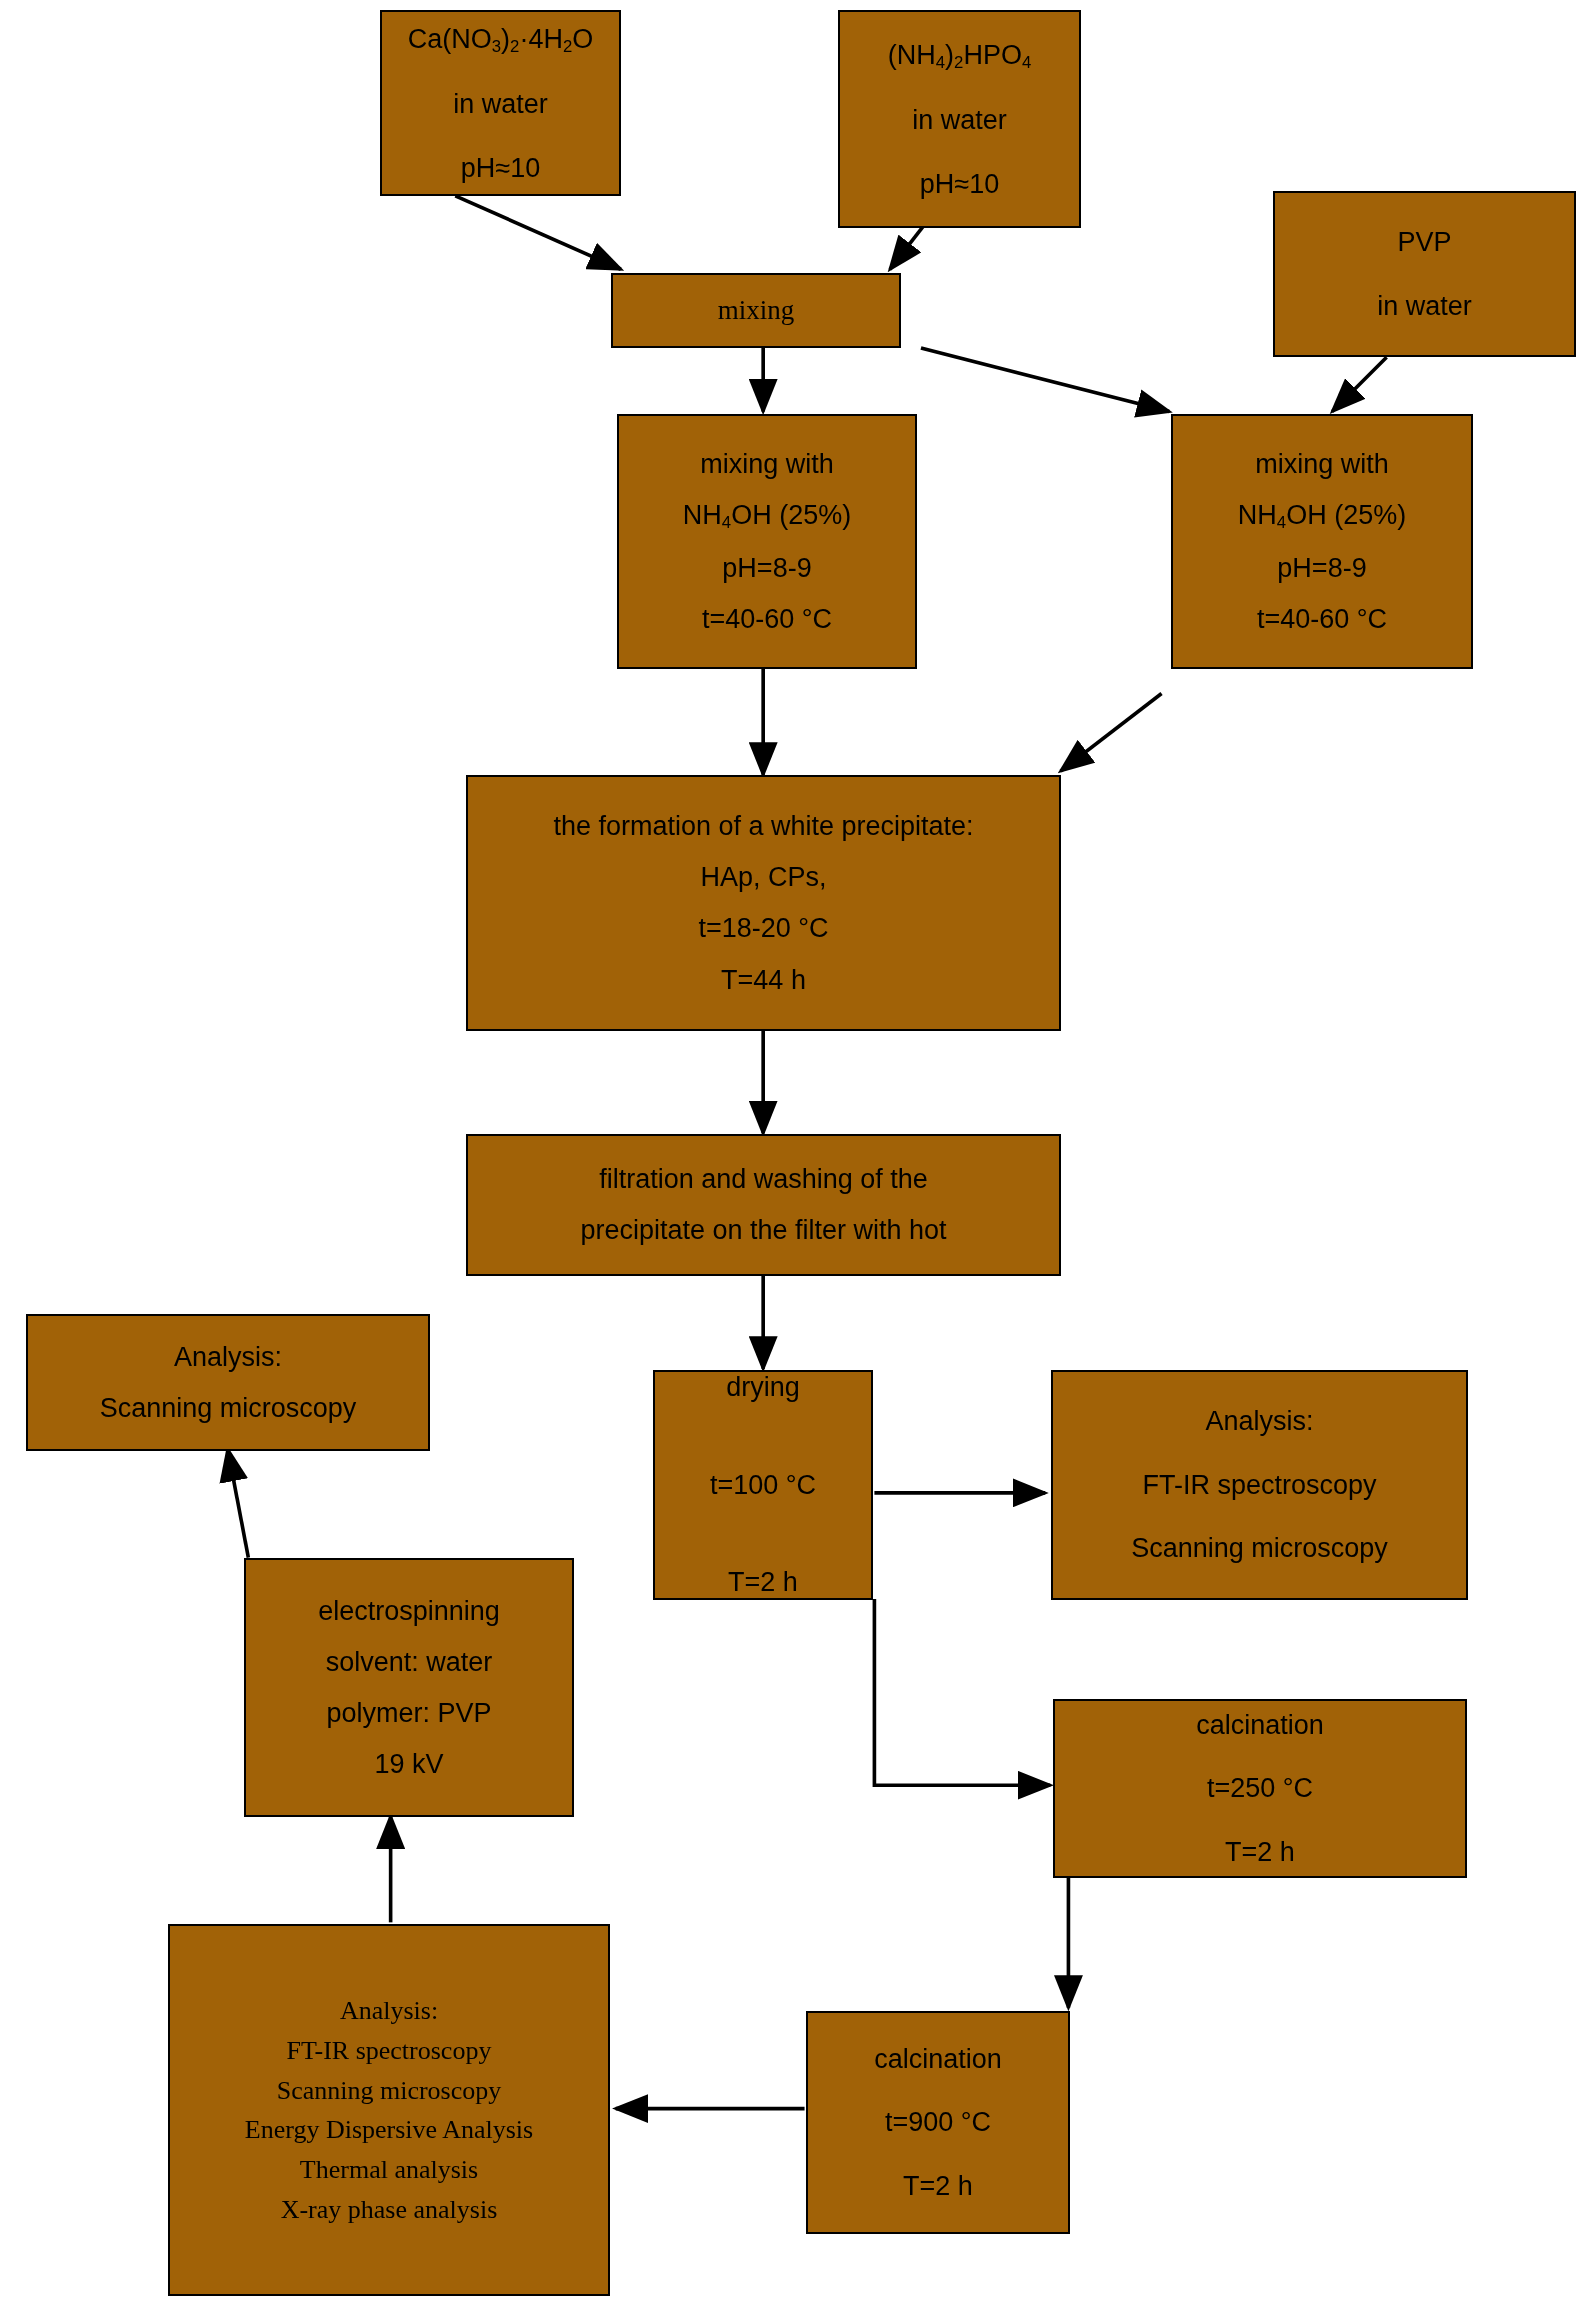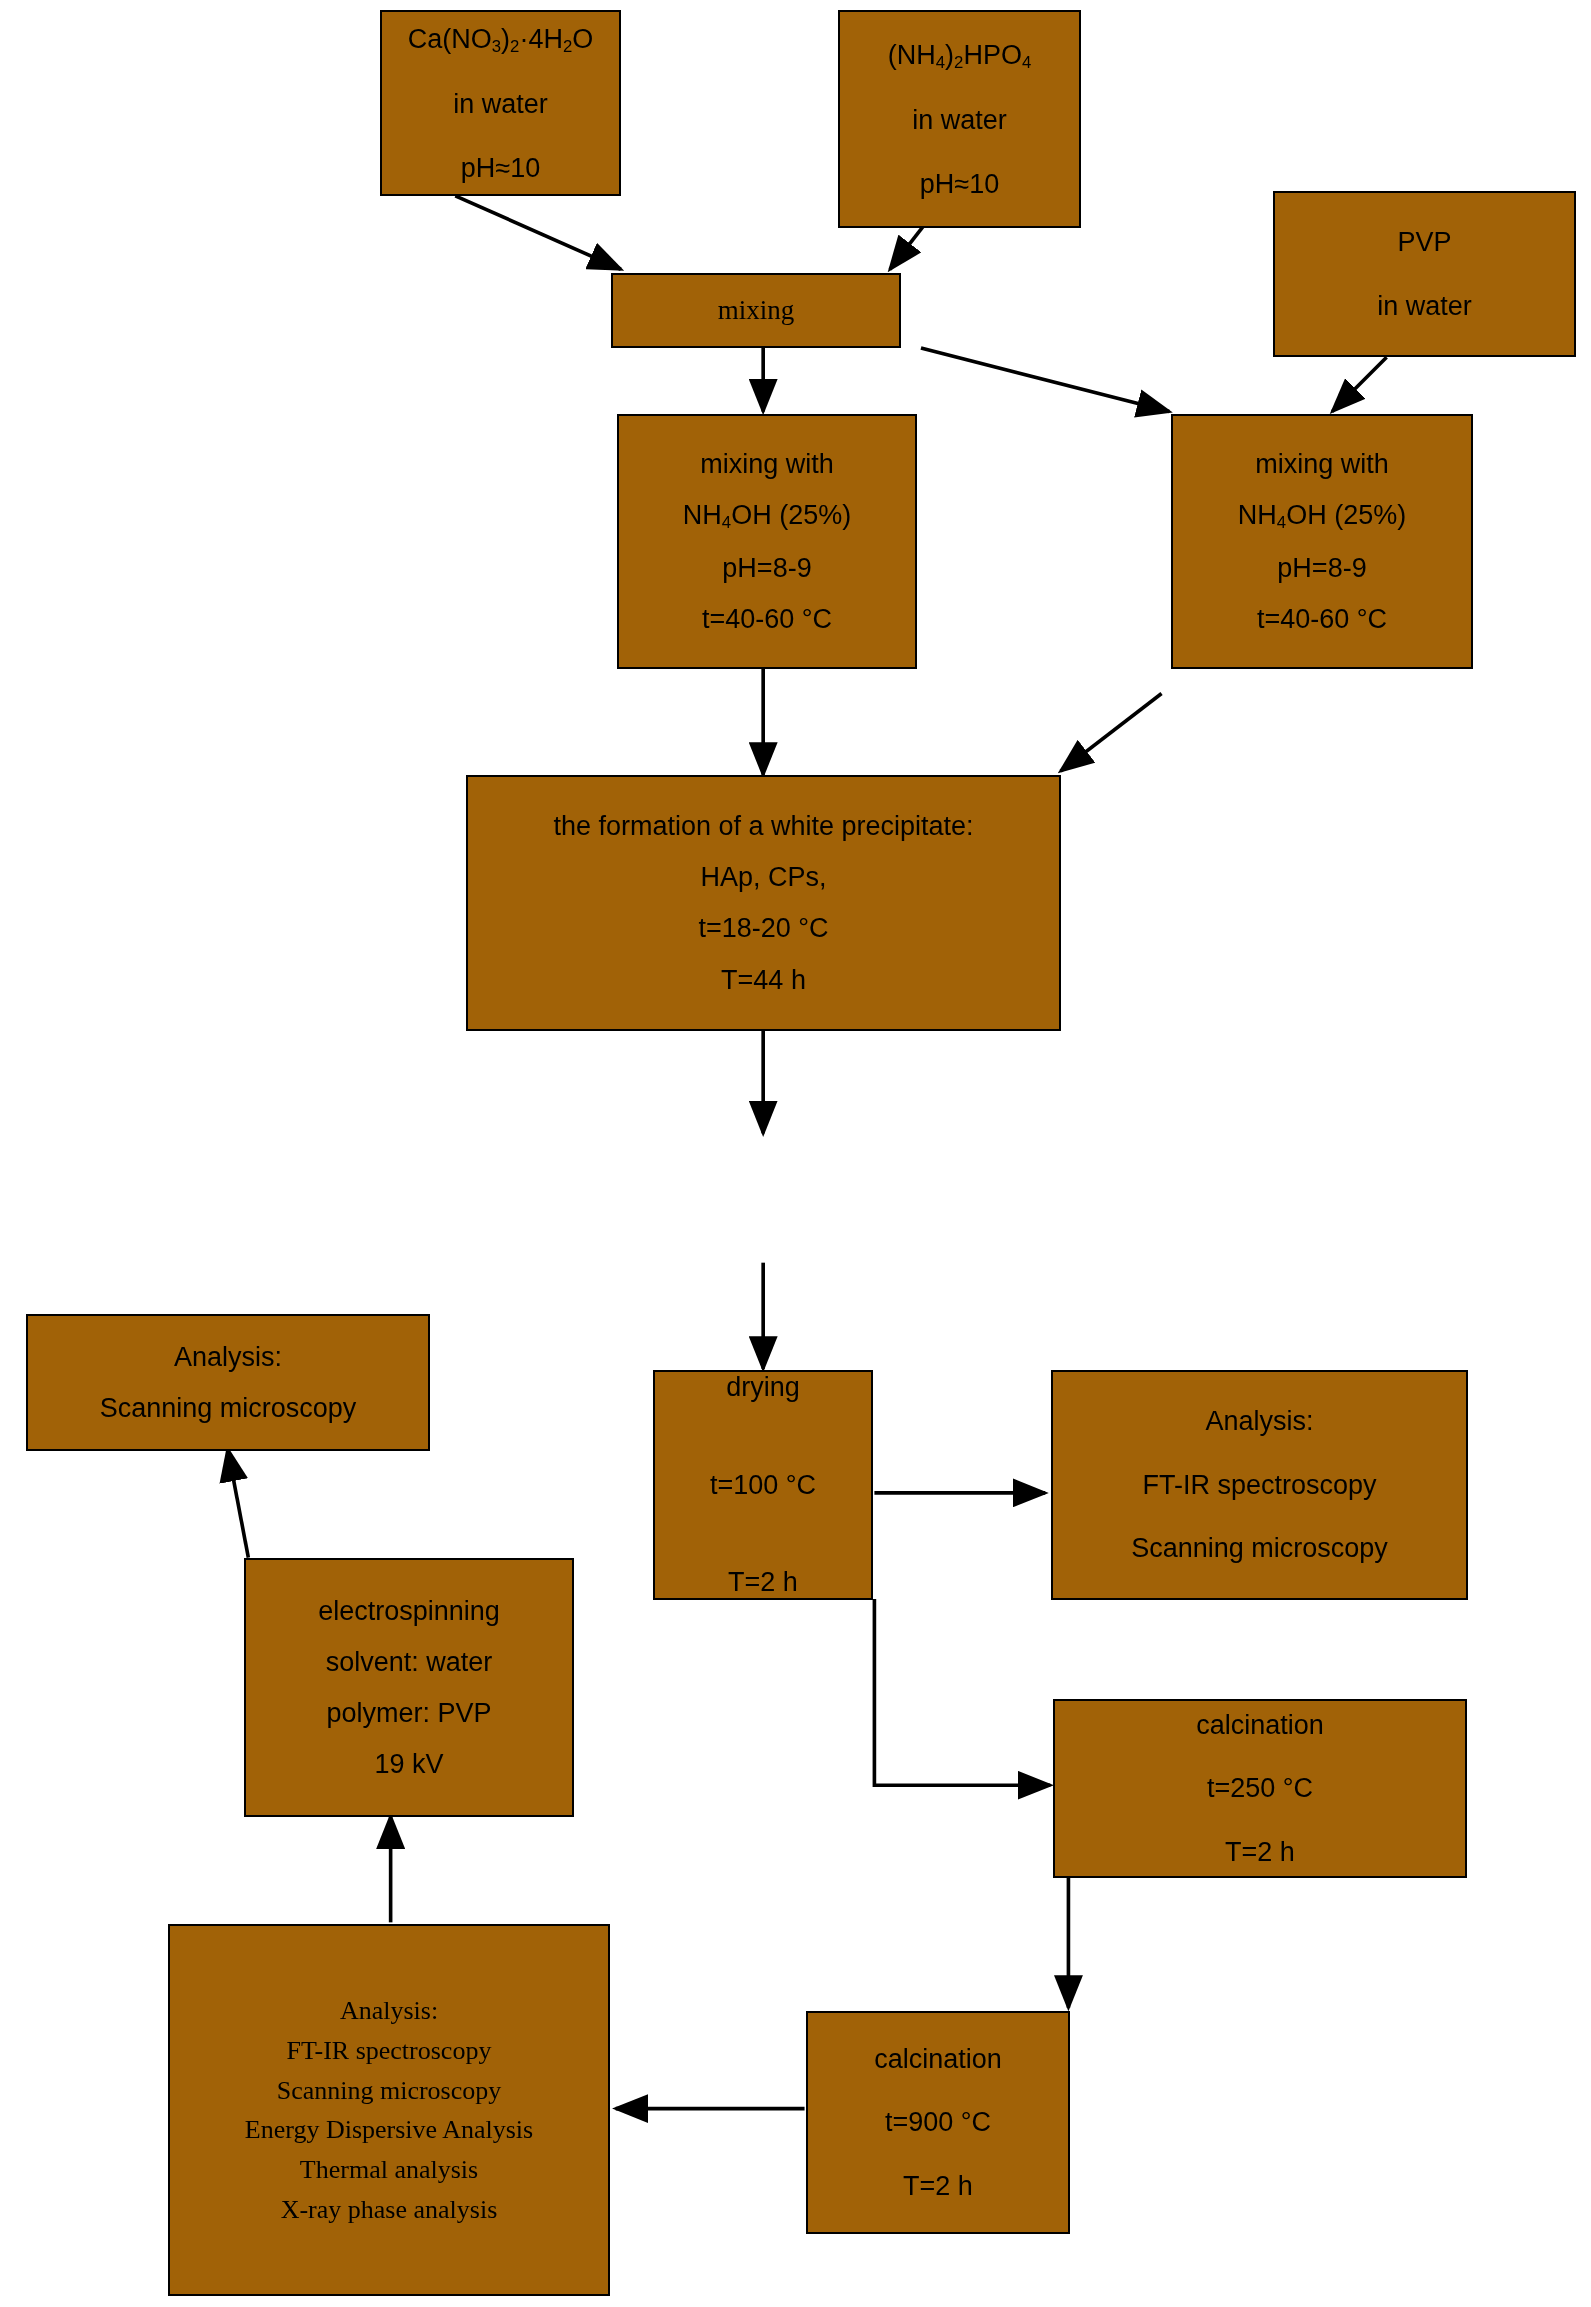--- a/index.html
+++ b/index.html
@@ -131,20 +131,24 @@
     <span class="line">t=40-60 °C</span>
   </div>
 
   <div class="node-box loose" style="left:466px; top:775px; width:595px; height:256px;">
     <span class="line">the formation of a white precipitate:</span>
     <span class="line">HAp, CPs,</span>
     <span class="line">t=18-20 °C</span>
     <span class="line">T=44 h</span>
   </div>
 
+  <div class="node-box loose" style="left:466px; top:1134px; width:595px; height:142px;">
+    <span class="line">filtration and washing of the</span>
+    <span class="line">precipitate on the filter with hot</span>
+  </div>
 
   <div class="node-box loose" style="left:26px; top:1314px; width:404px; height:137px;">
     <span class="line">Analysis:</span>
     <span class="line">Scanning microscopy</span>
   </div>
 
   <div class="node-box vloose" style="left:653px; top:1370px; width:220px; height:230px;gap:34px;">
     <span class="line">drying</span>
     <span class="line">t=100 °C</span>
     <span class="line">T=2 h</span>

